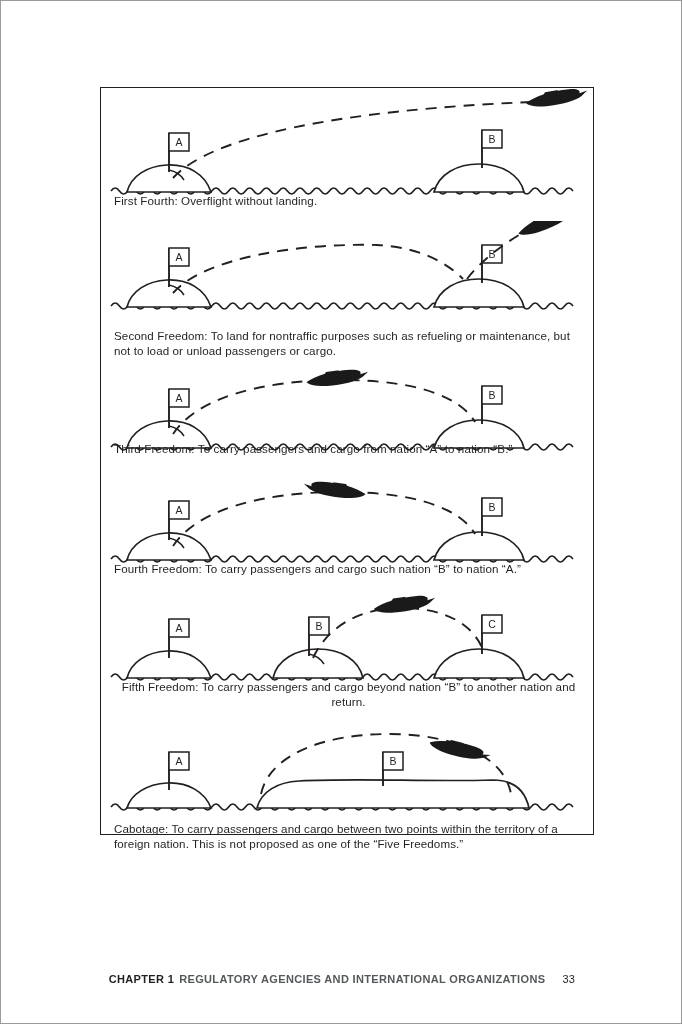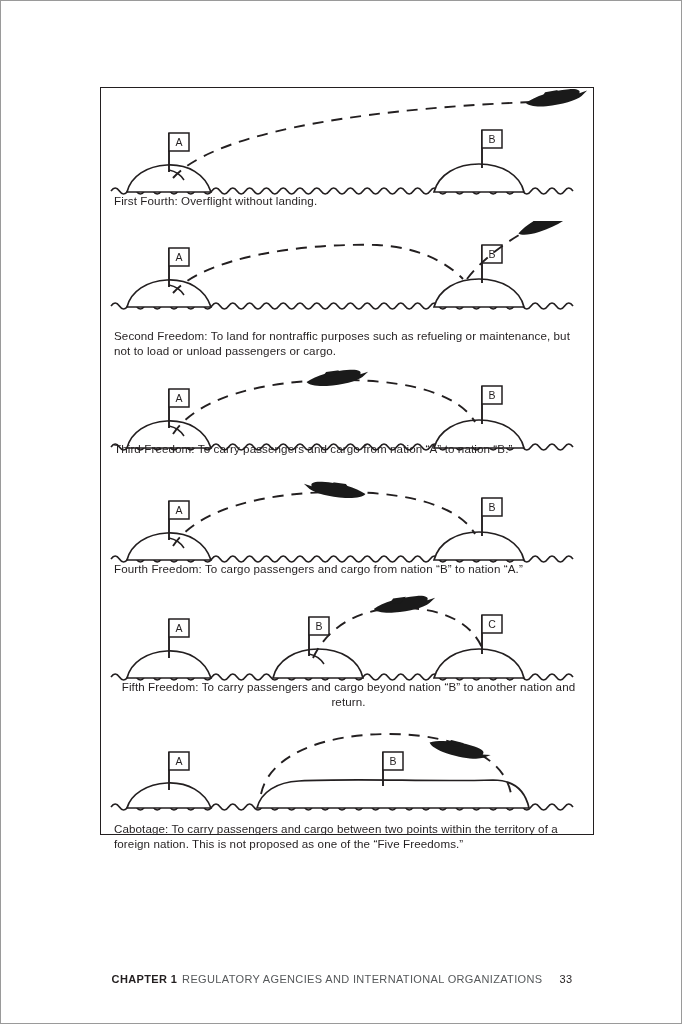--- a/index.html
+++ b/index.html
@@ -79,20 +79,21 @@
     color: #231f20;
     font-weight: bold;
   }
   .footer .pageno {
     color: #231f20;
     font-weight: normal;
     margin-left: 17px;
   }
   .footer .title {
     margin-left: 5px;
+    font-weight: bold;
   }
 </style>
 </head>
 <body>
 
 <div class="page">
 
   <div class="figure-box">
 
     <div class="panel" style="top:0px;height:124px;">
@@ -191,21 +192,21 @@
           <line stroke="#231f20" stroke-width="1.9" x1="381" y1="56" x2="381" y2="18"></line>
           <path fill="#ffffff" stroke="#231f20" stroke-width="1.5" d="M381,18 L401,18 L401,36 L381,36 Z"></path>
           <text x="391" y="31" font-family="Liberation Sans, sans-serif" font-size="10.5" text-anchor="middle" fill="#231f20">B</text>
         </g>
         <path fill="none" stroke="#231f20" stroke-width="1.9" stroke-dasharray="11,8" d="M72,66 C96,30 160,12 240,12 C318,12 360,30 374,54"></path>
         <g transform="translate(265,3) rotate(3) scale(-1,1)">
           <path fill="#1a1a1a" d="M0,11 C10,5 26,1 44,1 C52,1 56,3 54,6 L62,4 L56,9 C50,13 36,16 20,16 C10,16 2,14 0,11 Z"></path>
           <path fill="#1a1a1a" d="M20,2 L33,1 L27,7 L16,7 Z"></path>
         </g>
       </svg>
-      <div class="panel-caption" style="top:82px;">Fourth Freedom: To cargo passengers and cargo from nation “B” to nation “A.”</div>
+      <div class="panel-caption" style="top:82px;">Fourth Freedom: To carry passengers and cargo such nation “B” to nation “A.”</div>
     </div>
 
     <div class="panel" style="top:504px;height:128px;">
       <svg class="panel-svg" width="492" height="94" viewBox="0 0 492 94">
         <path fill="none" stroke="#231f20" stroke-width="1.6" d="M10,85 q4.2,-6 8.4,0 q4.2,6 8.4,0 q4.2,-6 8.4,0 q4.2,6 8.4,0 q4.2,-6 8.4,0 q4.2,6 8.4,0 q4.2,-6 8.4,0 q4.2,6 8.4,0 q4.2,-6 8.4,0 q4.2,6 8.4,0 q4.2,-6 8.4,0 q4.2,6 8.4,0 q4.2,-6 8.4,0 q4.2,6 8.4,0 q4.2,-6 8.4,0 q4.2,6 8.4,0 q4.2,-6 8.4,0 q4.2,6 8.4,0 q4.2,-6 8.4,0 q4.2,6 8.4,0 q4.2,-6 8.4,0 q4.2,6 8.4,0 q4.2,-6 8.4,0 q4.2,6 8.4,0 q4.2,-6 8.4,0 q4.2,6 8.4,0 q4.2,-6 8.4,0 q4.2,6 8.4,0 q4.2,-6 8.4,0 q4.2,6 8.4,0 q4.2,-6 8.4,0 q4.2,6 8.4,0 q4.2,-6 8.4,0 q4.2,6 8.4,0 q4.2,-6 8.4,0 q4.2,6 8.4,0 q4.2,-6 8.4,0 q4.2,6 8.4,0 q4.2,-6 8.4,0 q4.2,6 8.4,0 q4.2,-6 8.4,0 q4.2,6 8.4,0 q4.2,-6 8.4,0 q4.2,6 8.4,0 q4.2,-6 8.4,0 q4.2,6 8.4,0 q4.2,-6 8.4,0 q4.2,6 8.4,0 q4.2,-6 8.4,0 q4.2,6 8.4,0 q4.2,-6 8.4,0 q4.2,6 8.4,0 q4.2,-6 8.4,0 q4.2,6 8.4,0 q4.2,-6 8.4,0"></path>
         <g>
           <path fill="#ffffff" stroke="#231f20" stroke-width="1.7" d="M26,86 C30,70 46,60 66,59 C87,58 104,68 110,86 Z"></path>
           <line stroke="#231f20" stroke-width="1.9" x1="68" y1="66" x2="68" y2="27"></line>
           <path fill="#ffffff" stroke="#231f20" stroke-width="1.5" d="M68,27 L88,27 L88,45 L68,45 Z"></path>
           <text x="78" y="40" font-family="Liberation Sans, sans-serif" font-size="10.5" text-anchor="middle" fill="#231f20">A</text>

